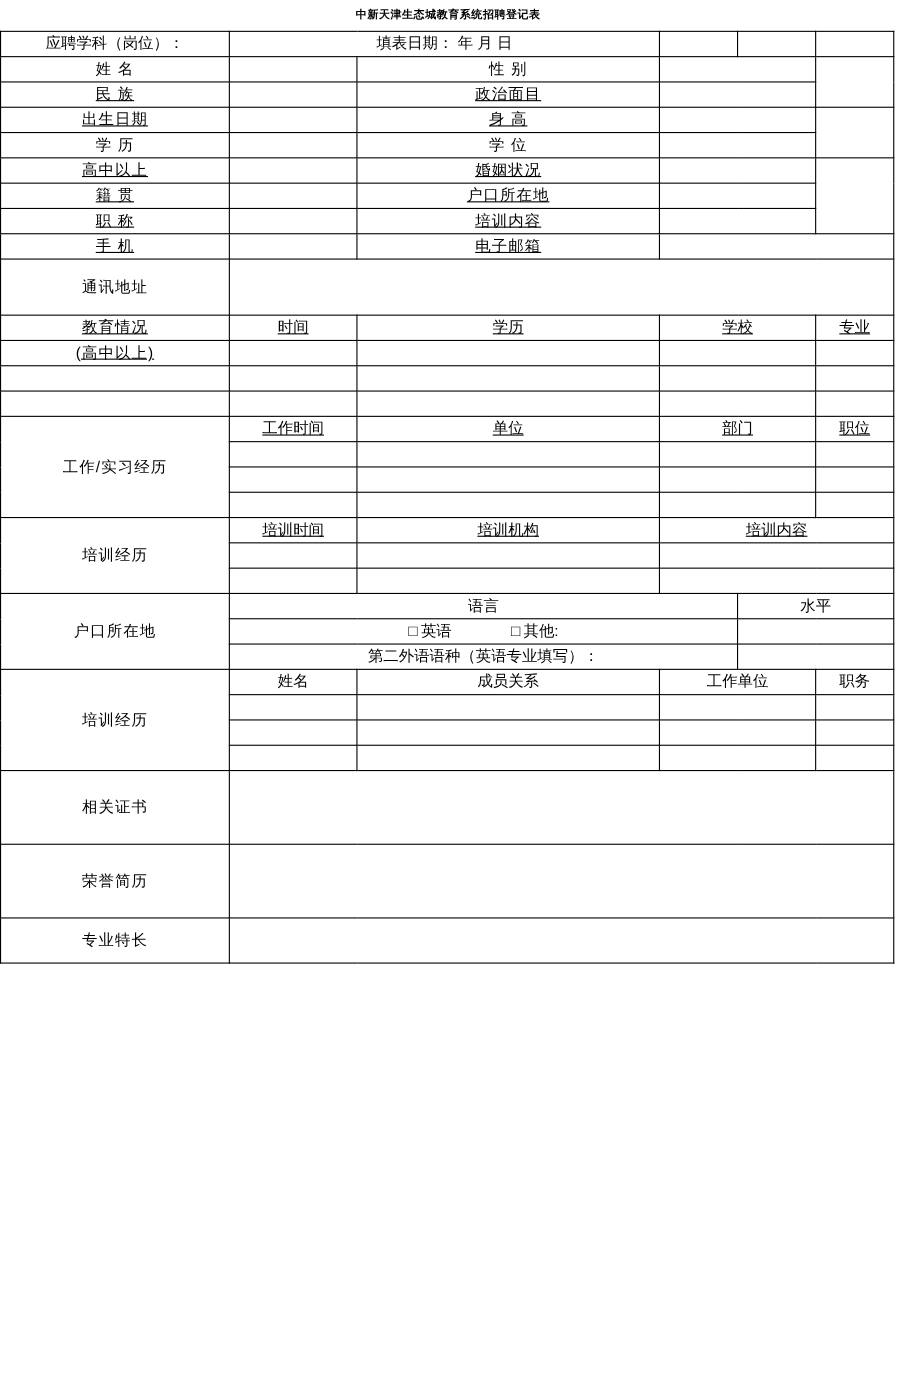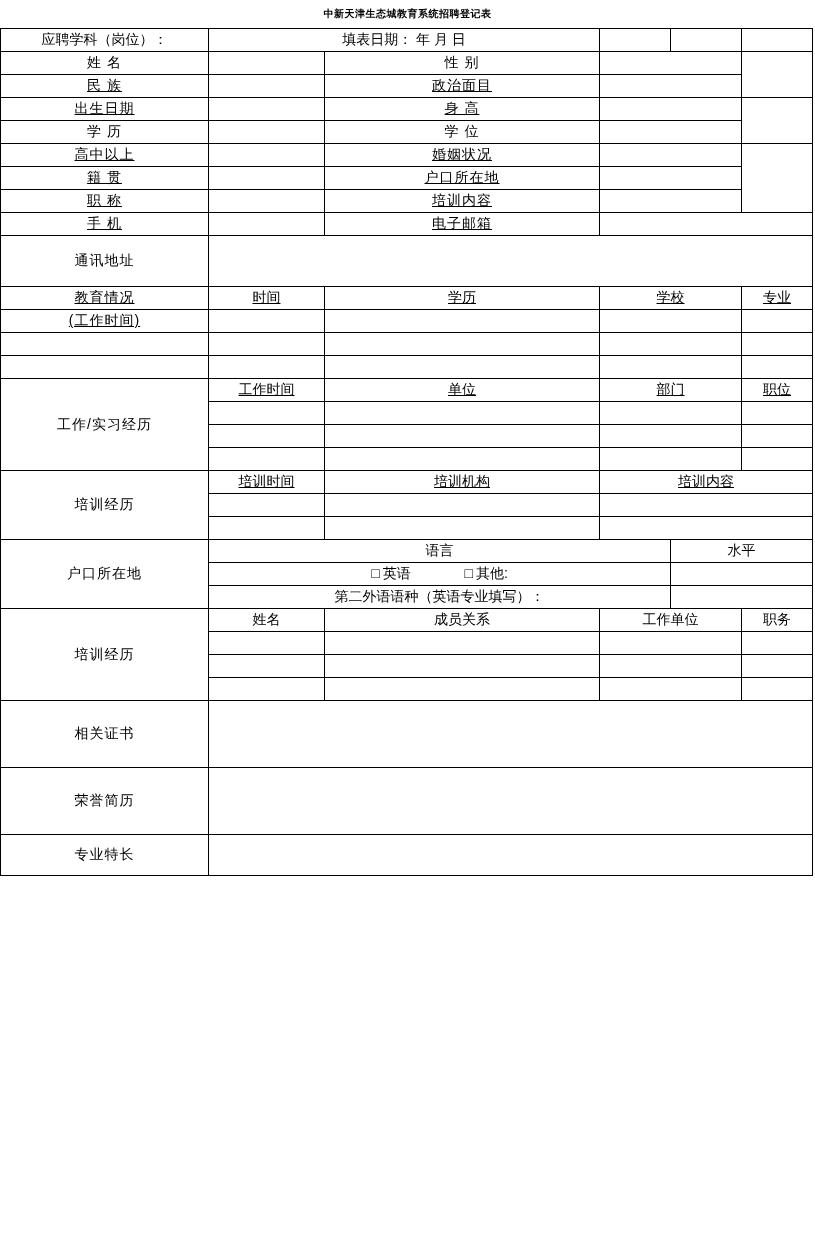--- a/index.html
+++ b/index.html
@@ -145,21 +145,21 @@
     </tr>
 
     <tr>
       <td class="lbl tall">教育情况</td>
       <td class="tall">时间</td>
       <td class="tall">学历</td>
       <td colspan="2" class="tall">学校</td>
       <td class="tall">专业</td>
     </tr>
     <tr>
-      <td class="lbl tall">(工作时间)</td>
+      <td class="lbl tall">(高中以上)</td>
       <td class="tall"></td>
       <td class="tall"></td>
       <td colspan="2" class="tall"></td>
       <td class="tall"></td>
     </tr>
     <tr>
       <td></td>
       <td></td>
       <td></td>
       <td colspan="2"></td>

